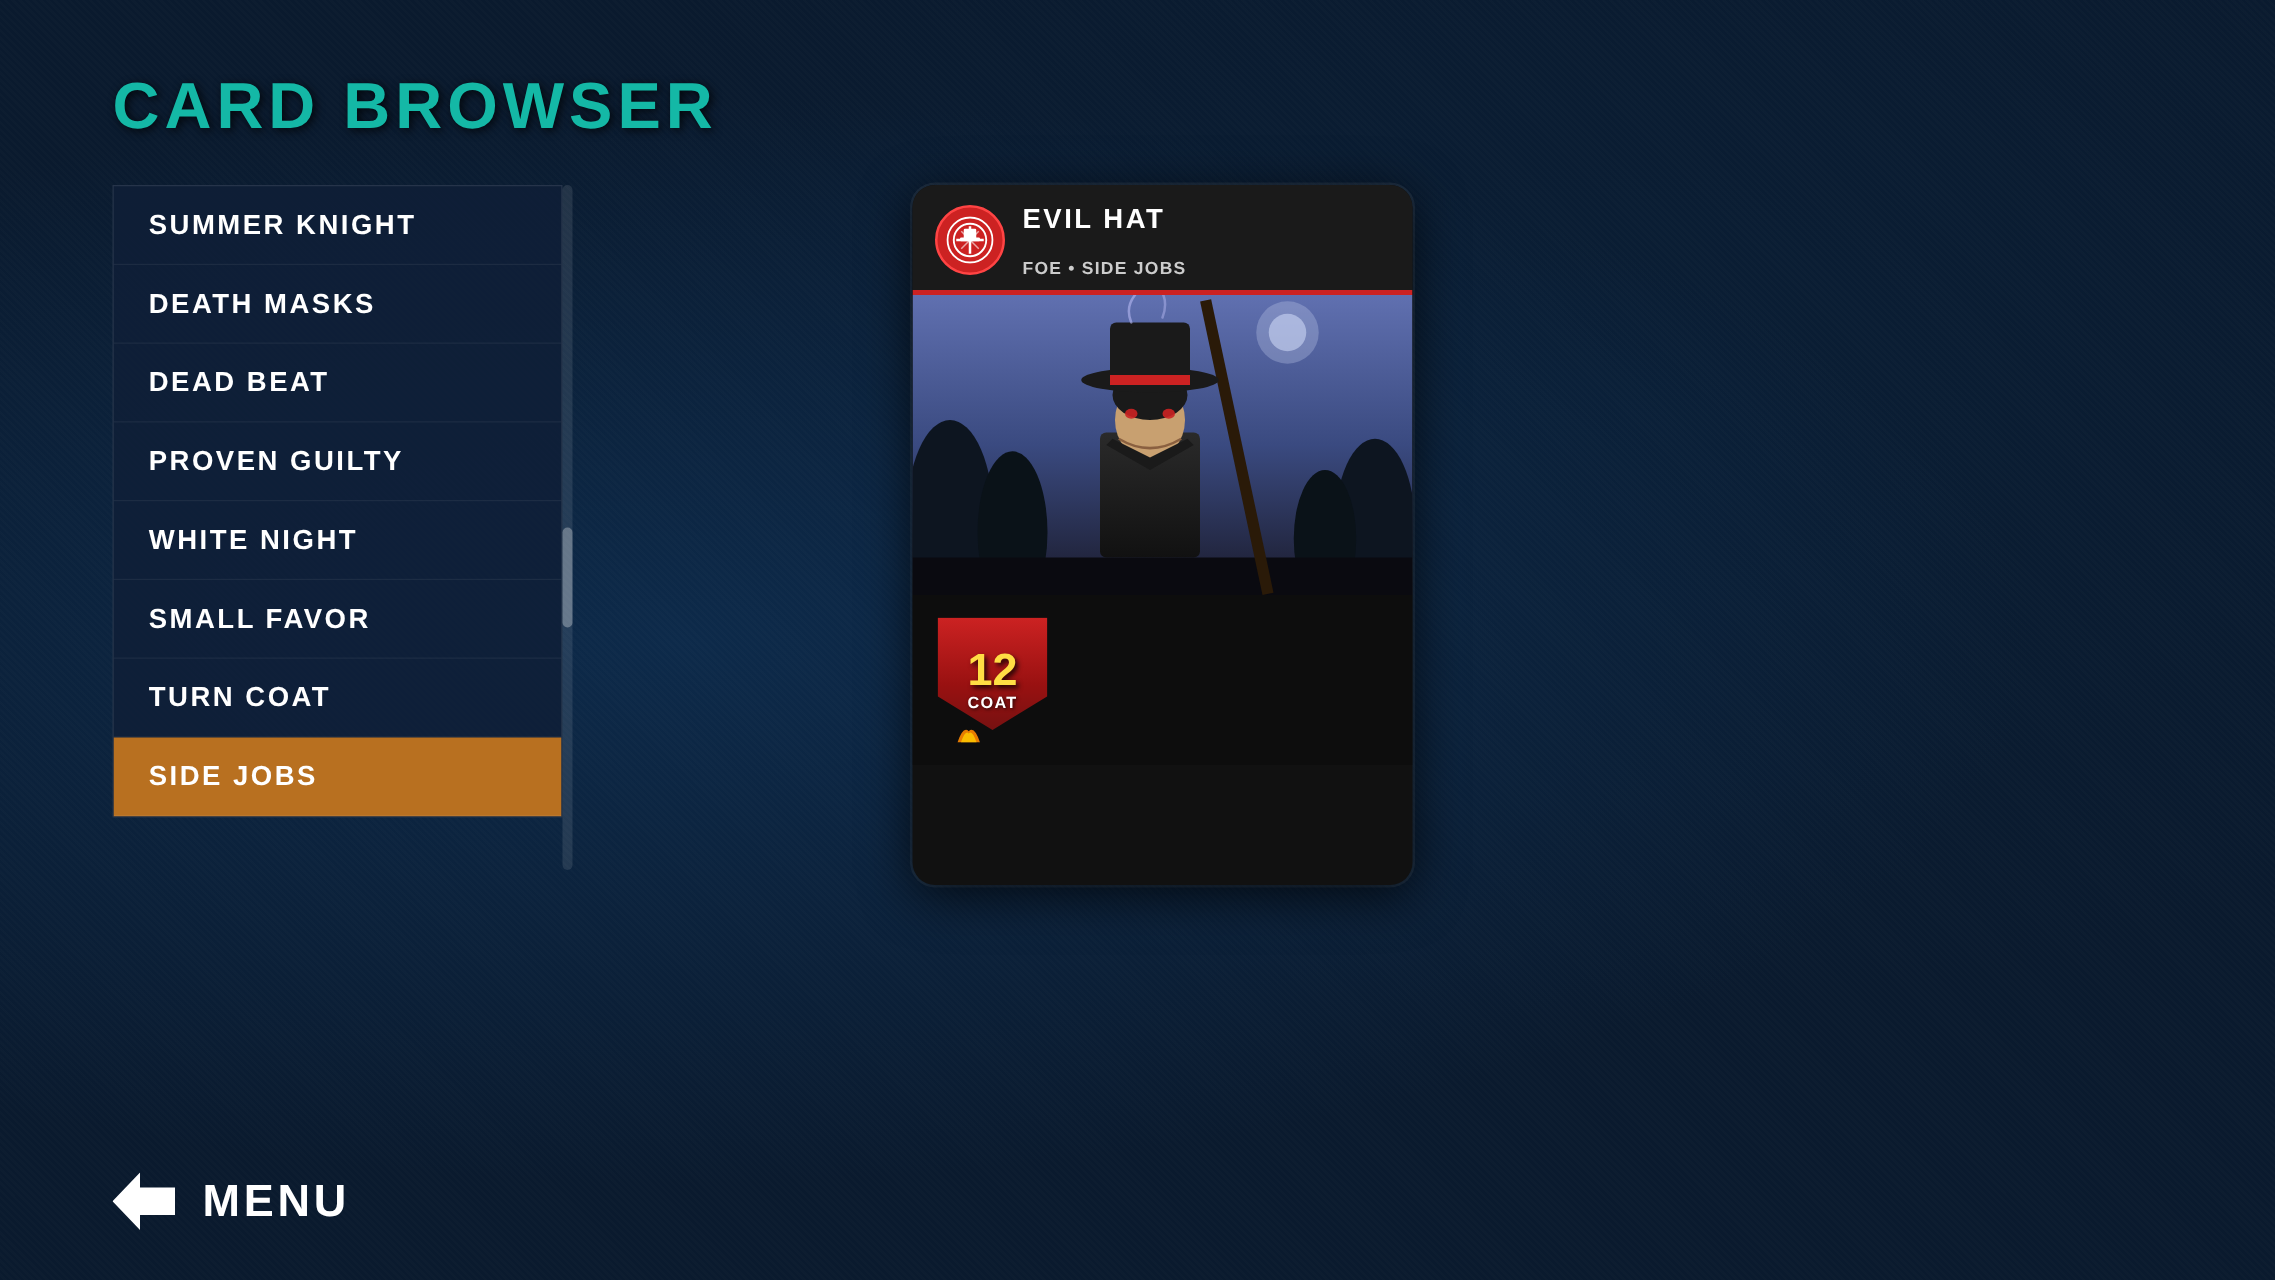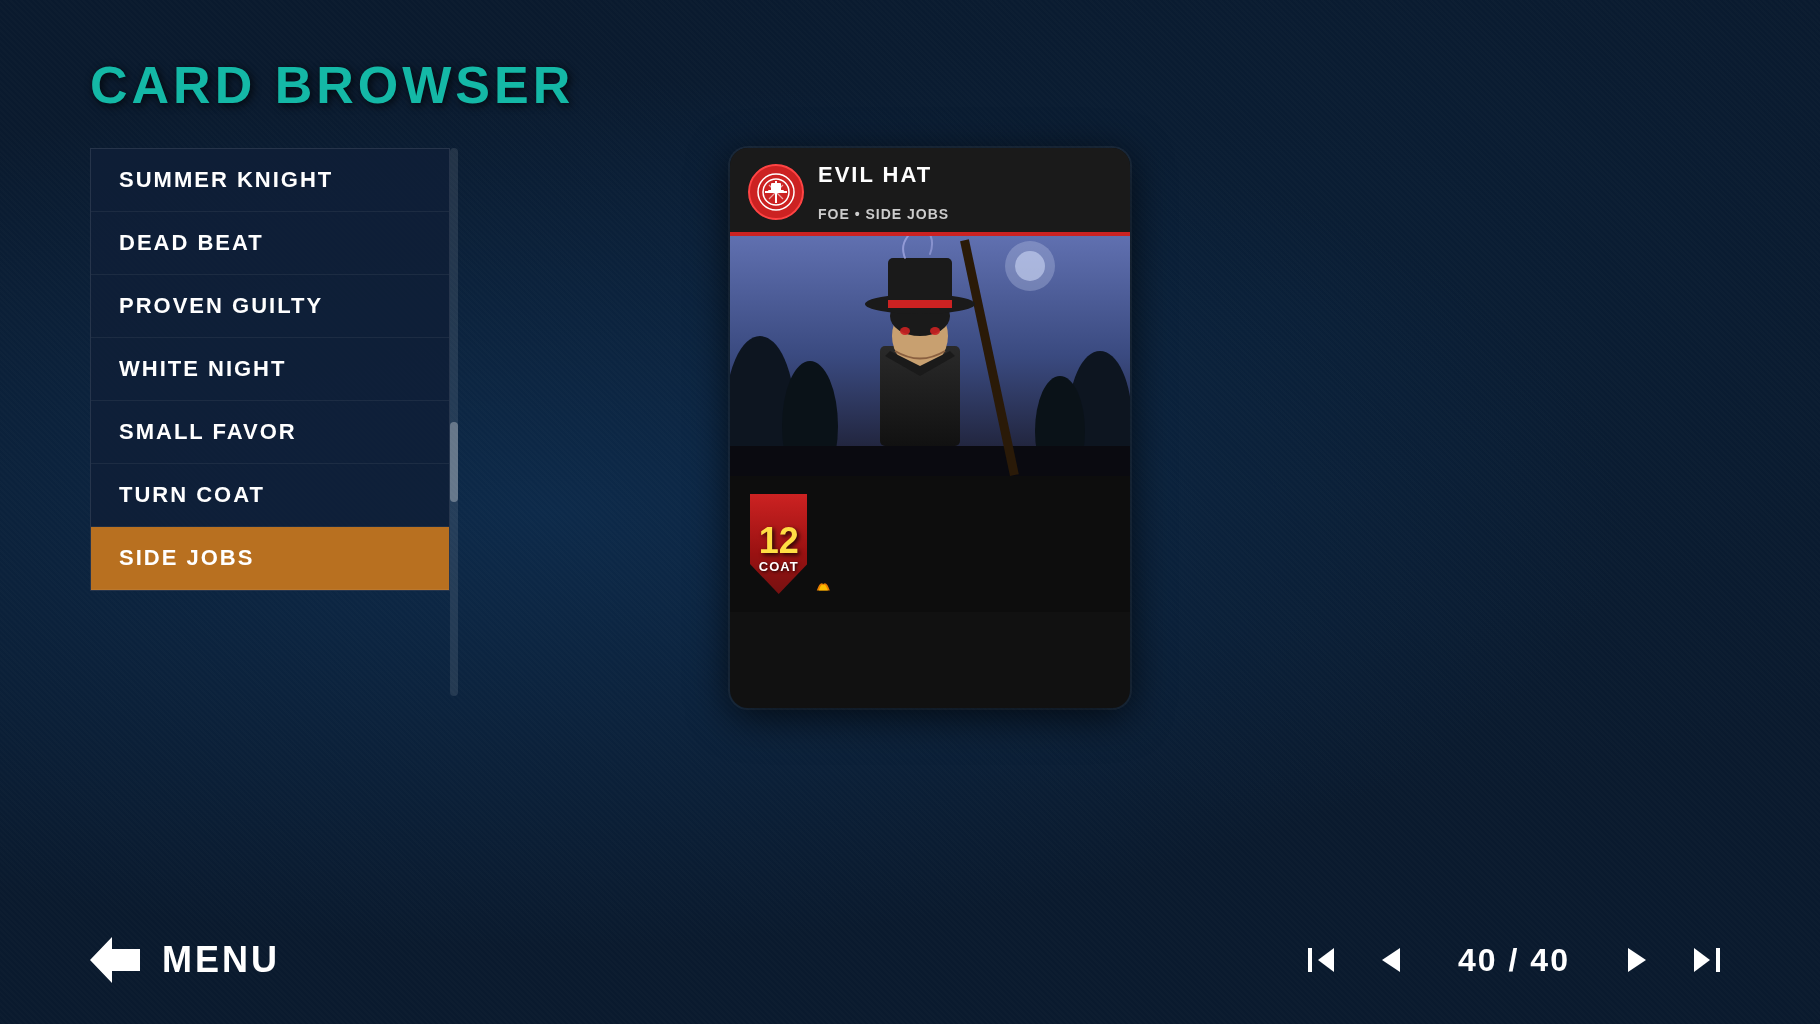--- a/index.html
+++ b/index.html
@@ -197,22 +197,22 @@
       gap: 18px;
       align-items: flex-start;
       flex: 1;
     }
 
     #hits-badge {
       width: 90px;
       height: 100px;
       flex-shrink: 0;
       display: flex;
-      flex-direction: row;
-      align-items: flex-end;
+      flex-direction: column;
+      align-items: flex-start;
       justify-content: center;
       position: relative;
     }
 
     
     .shield-bg {
       width: 88px;
       height: 100px;
       background: linear-gradient(180deg, #cc2222 0%, #991111 60%, #771111 100%);
       clip-path: polygon(0% 0%, 100% 0%, 100% 70%, 50% 100%, 0% 70%);
@@ -320,20 +320,21 @@
       text-align: center;
     }
   </style>
 </head>
 <body>
 
 <h1 id="page-title">CARD BROWSER</h1>
 
 <nav id="sidebar">
   <div class="sidebar-item">SUMMER KNIGHT</div>
+  <div class="sidebar-item">DEATH MASKS</div>
   <div class="sidebar-item">DEAD BEAT</div>
   <div class="sidebar-item">PROVEN GUILTY</div>
   <div class="sidebar-item">WHITE NIGHT</div>
   <div class="sidebar-item">SMALL FAVOR</div>
   <div class="sidebar-item">TURN COAT</div>
   <div class="sidebar-item active">SIDE JOBS</div>
 </nav>
 
 <div id="scrollbar">
   <div id="scrollbar-thumb"></div>
@@ -438,43 +439,13 @@
 
   <div id="menu-btn">
     <div class="arrow-left-icon">
       <svg viewBox="0 0 50 46" xmlns="http://www.w3.org/2000/svg">
         <polygon points="0,23 22,0 22,12 50,12 50,34 22,34 22,46" fill="white"></polygon>
       </svg>
     </div>
     <span>MENU</span>
   </div>
 
-  <div id="pagination">
-
-    <div class="nav-btn">
-      <svg viewBox="0 0 32 32" xmlns="http://www.w3.org/2000/svg">
-        <rect x="2" y="4" width="4" height="24" fill="white"></rect>
-        <polygon points="28,4 12,16 28,28" fill="white"></polygon>
-      </svg>
-    </div>
-
-    <div class="nav-btn">
-      <svg viewBox="0 0 32 32" xmlns="http://www.w3.org/2000/svg">
-        <polygon points="26,4 8,16 26,28" fill="white"></polygon>
-      </svg>
-    </div>
-
-    <span id="page-counter">40 / 40</span>
-
-    <div class="nav-btn">
-      <svg viewBox="0 0 32 32" xmlns="http://www.w3.org/2000/svg">
-        <polygon points="6,4 24,16 6,28" fill="white"></polygon>
-      </svg>
-    </div>
-
-    <div class="nav-btn">
-      <svg viewBox="0 0 32 32" xmlns="http://www.w3.org/2000/svg">
-        <rect x="26" y="4" width="4" height="24" fill="white"></rect>
-        <polygon points="4,4 20,16 4,28" fill="white"></polygon>
-      </svg>
-    </div>
-  </div>
 </div>
 
 </body></html>

